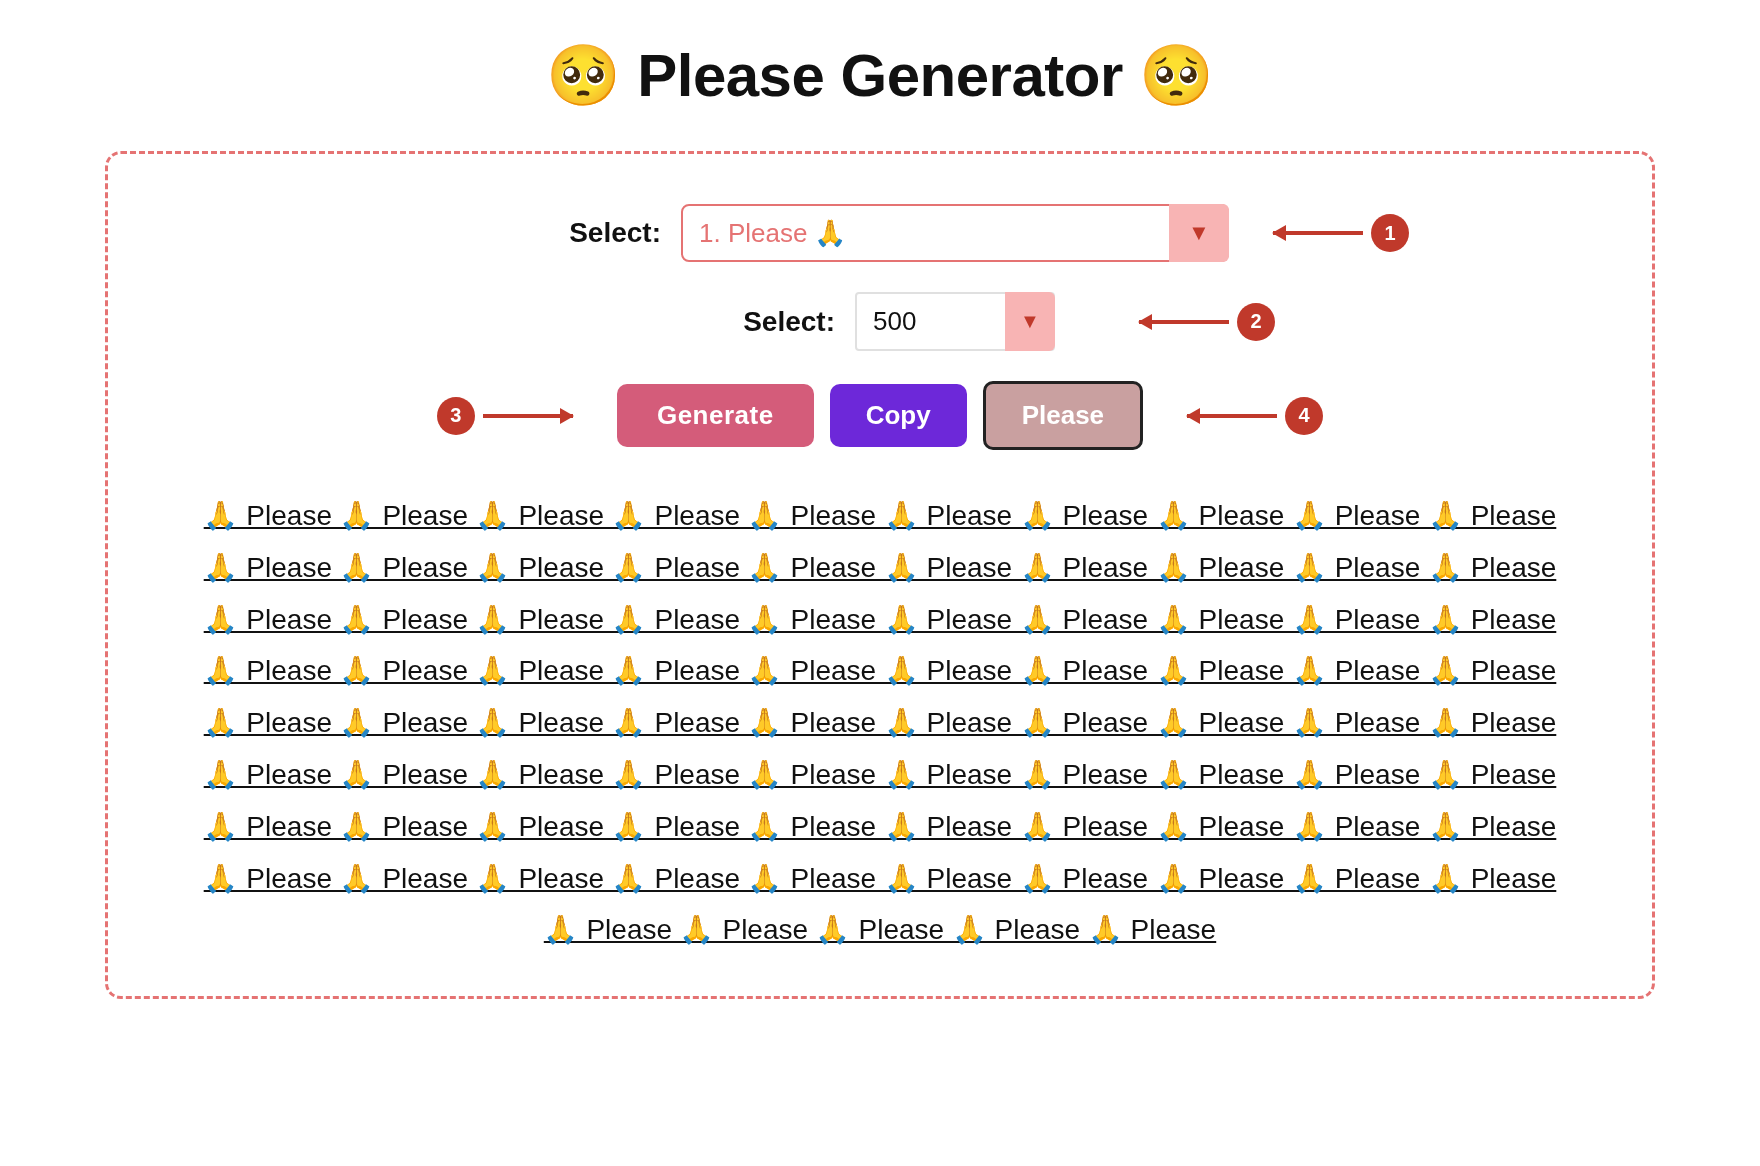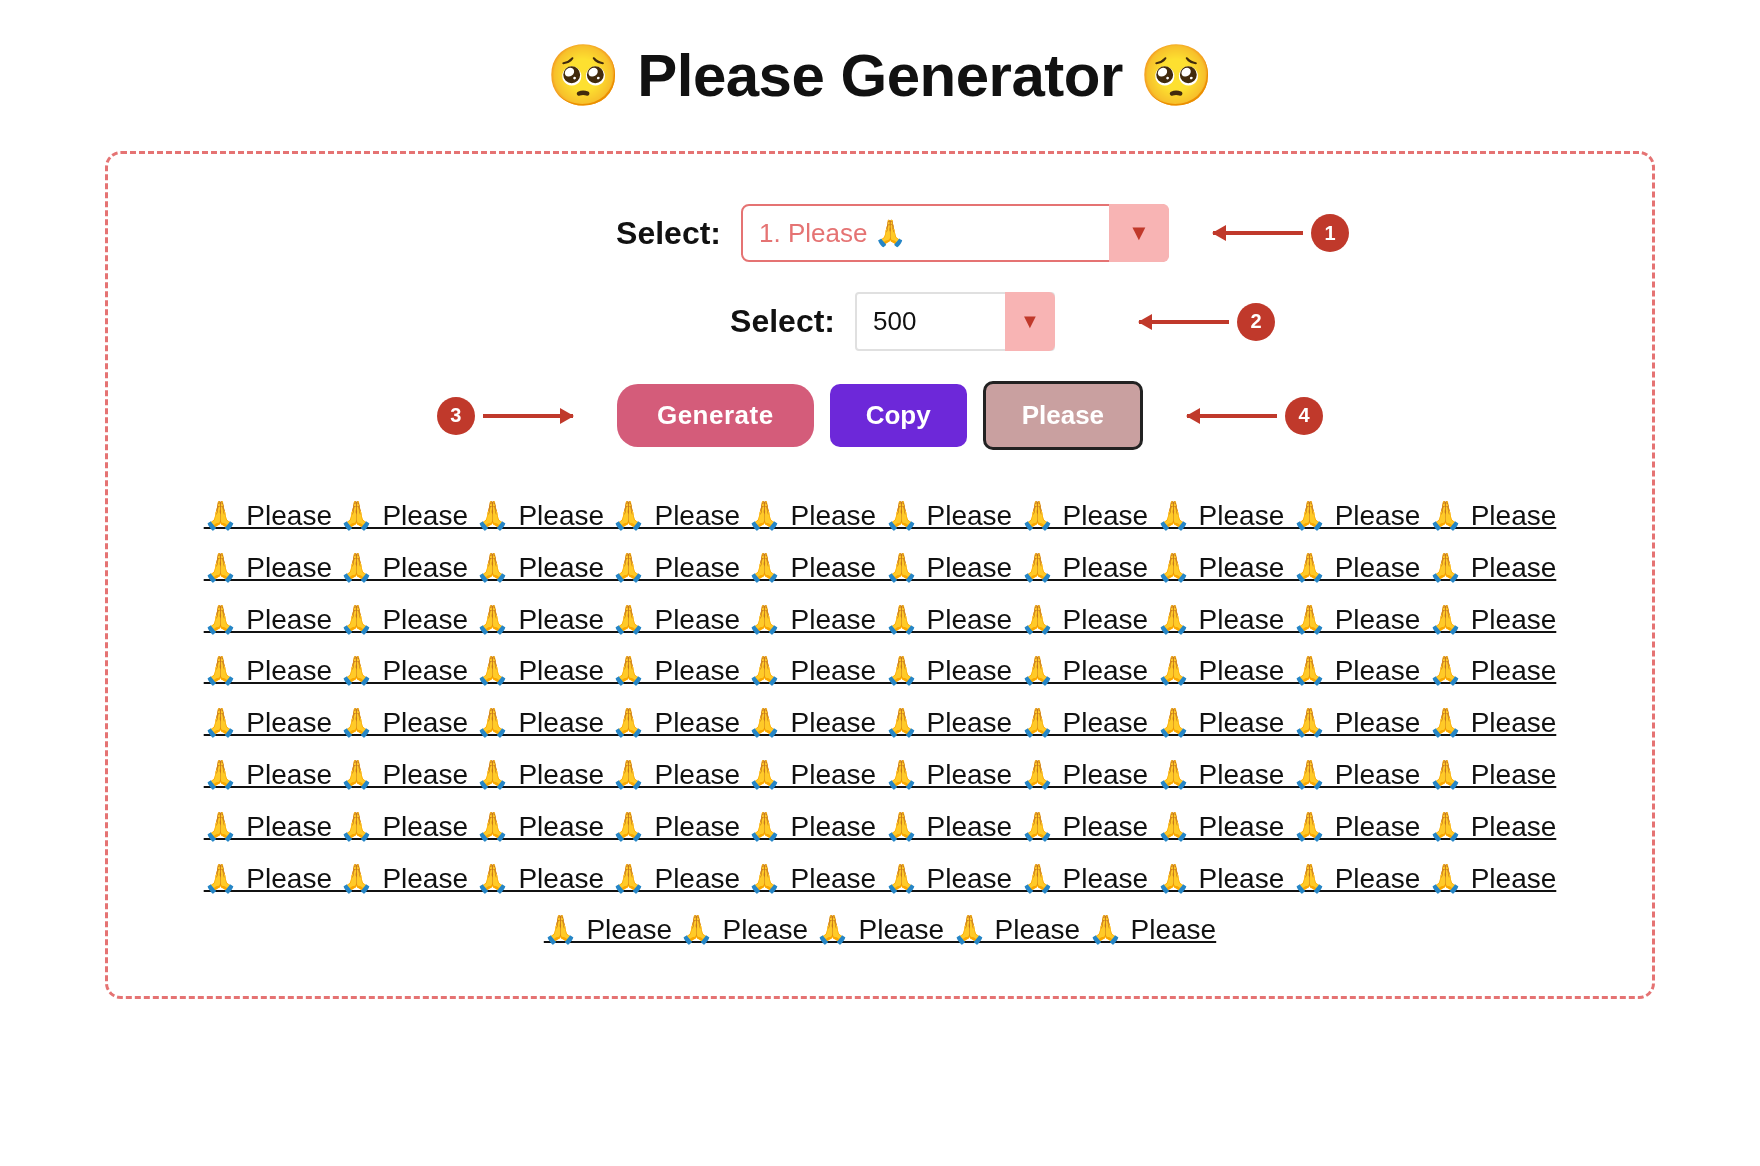--- a/index.html
+++ b/index.html
@@ -44,39 +44,39 @@
     }
 
     .control-row {
       display: flex;
       align-items: center;
       gap: 20px;
       position: relative;
     }
 
     .control-label {
-      font-size: 32px;
+      font-size: 28px;
       font-weight: 800;
       color: #111;
       min-width: 130px;
       text-align: right;
     }
 
     .select-wrapper {
       position: relative;
       display: flex;
       align-items: center;
     }
 
     .select-input {
       border: 2.5px solid #e57373;
       border-radius: 8px;
       font-size: 26px;
       padding: 12px 16px;
-      width: 428px;
+      width: 548px;
       color: #e57373;
       background: #fff;
       appearance: none;
       outline: none;
       cursor: pointer;
     }
 
     .select-dropdown-btn {
       position: absolute;
       right: 0;
@@ -131,21 +131,21 @@
       display: flex;
       align-items: center;
       gap: 16px;
       position: relative;
     }
 
     .btn-generate {
       background: #d45c7a;
       color: #fff;
       border: none;
-      border-radius: 21px;
+      border-radius: 10px;
       font-size: 26px;
       font-weight: 700;
       padding: 16px 40px;
       cursor: pointer;
       letter-spacing: 0.5px;
     }
 
     .btn-copy {
       background: #6d28d9;
       color: #fff;

